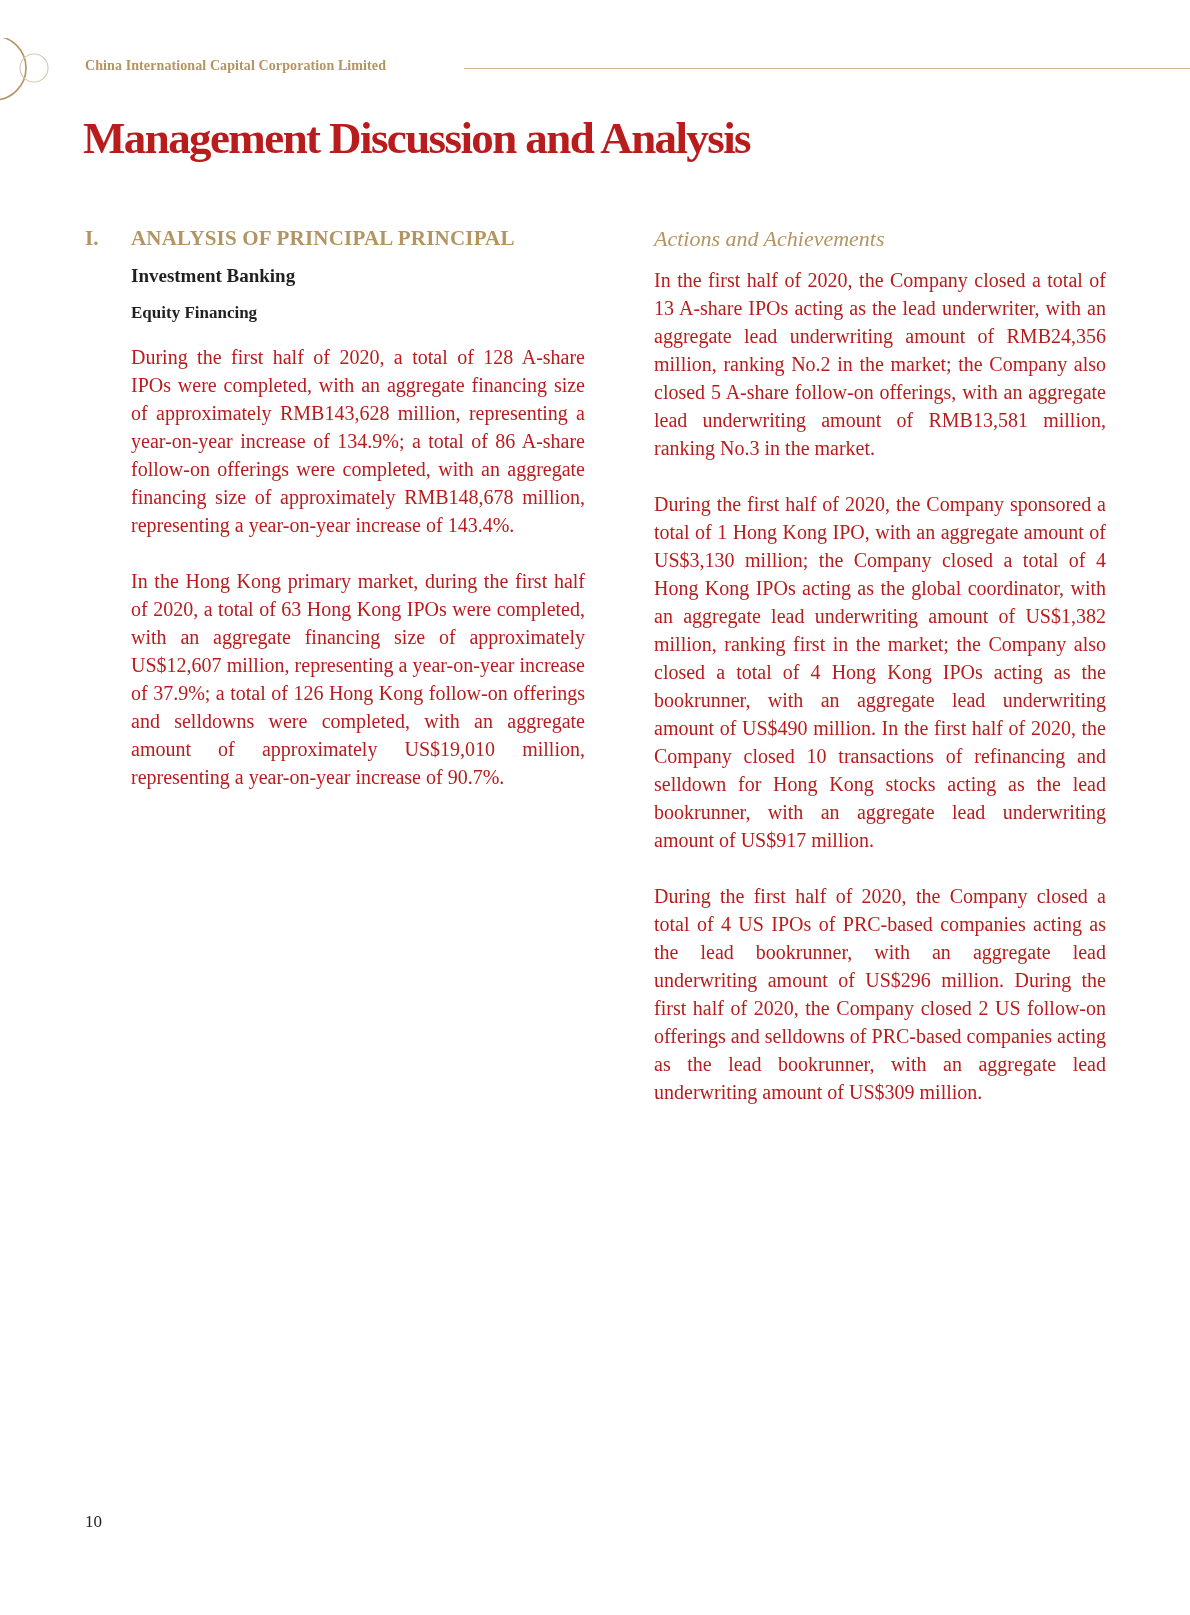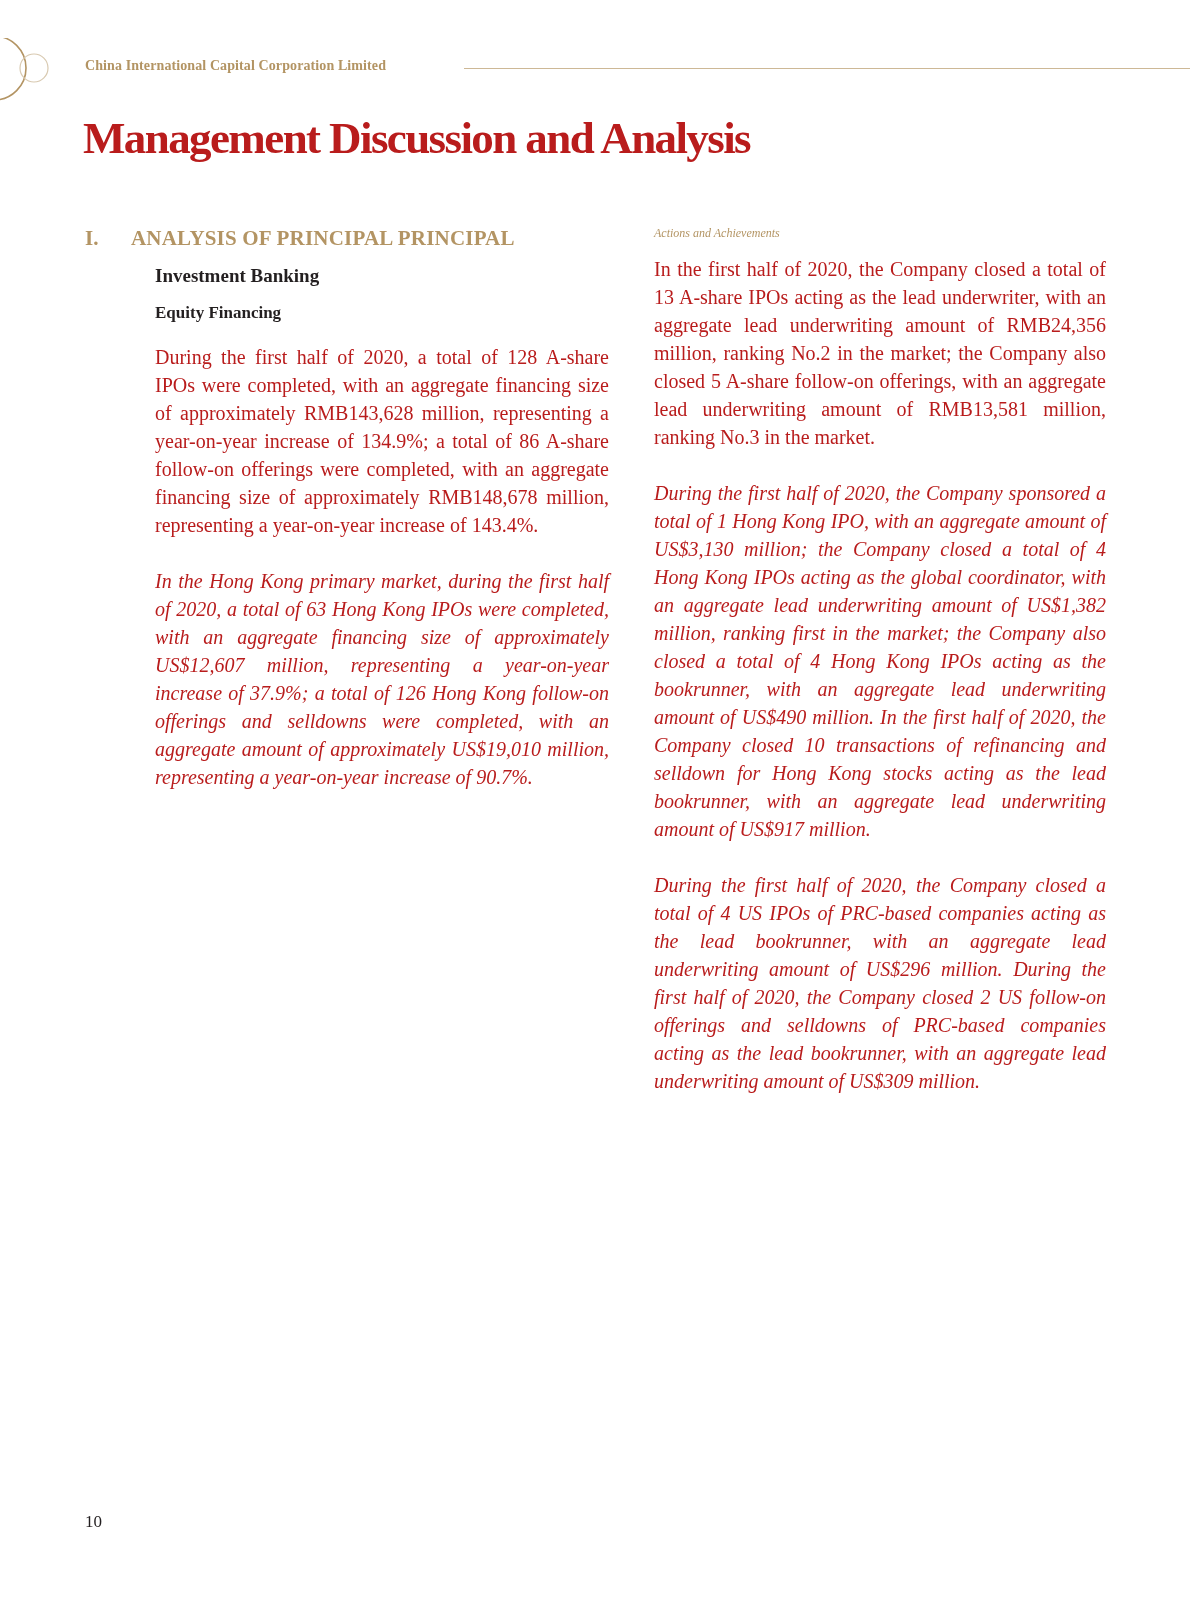--- a/index.html
+++ b/index.html
@@ -25,34 +25,34 @@
     }
     .col-left { position: absolute; left: 85px; top: 226px; width: 500px; }
     .col-right { position: absolute; left: 654px; top: 226px; width: 452px; }
     .section-head { display: flex; align-items: baseline; margin: 0; }
     .section-num {
       width: 46px; font-size: 21px; font-weight: bold; color: #b39463;
     }
     .section-title {
       font-size: 21px; font-weight: bold; color: #b39463; letter-spacing: 0.2px;
     }
-    .indent { margin-left: 70px; }
+    .indent { margin-left: 46px; }
     .sub-head-1 { font-size: 19px; font-weight: bold; color: #231f20; margin: 14px 0 0 0; }
     .sub-head-2 { font-size: 17px; font-weight: bold; color: #231f20; margin: 16px 0 0 0; }
     .italic-head {
-      font-size: 12px; font-style: italic; color: #b39463; margin: 16px 0 0 0;
+      font-size: 22px; font-style: italic; color: #b39463; margin: 16px 0 0 0;
     }
     .italic-head.right { margin-top: 0; }
     p.body {
       margin: 0; font-size: 20px; line-height: 28px; text-align: justify;
       color: #b91c1c;
     }
     .col-left p.body { width: 454px; }
     .gap-1 { margin-top: 20px !important; }
-    .gap-p { margin-top: 28px !important; font-style: italic; }
+    .gap-p { margin-top: 28px !important; }
     .gap-r1 { margin-top: 14px !important; }
     .page-number {
       position: absolute; left: 85px; top: 1512px;
       font-size: 17px; font-weight: normal; color: #231f20;
     }
   </style>
 </head>
 <body>
 
 <svg class="logo-circles" viewBox="0 0 60 64" xmlns="http://www.w3.org/2000/svg">

